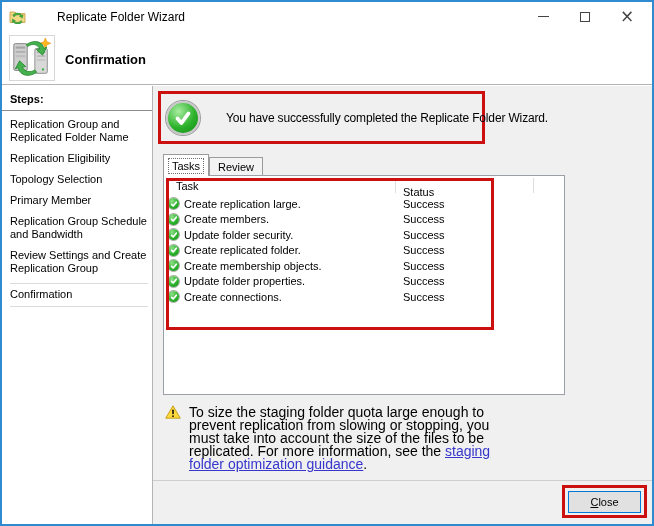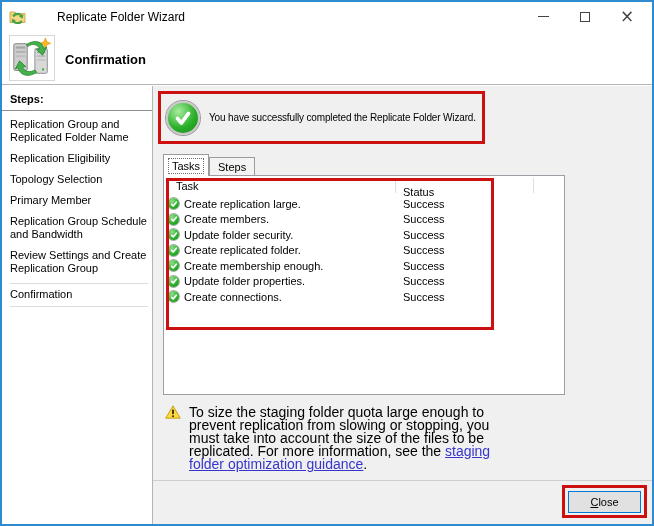--- a/index.html
+++ b/index.html
@@ -40,21 +40,21 @@
 
   
   .main{position:absolute;top:84px;left:151px;right:0;bottom:0;background:#f0f0f0;}
 
   .annotation{border:3px solid var(--annotation);}
 
   .success-banner{position:absolute;left:5px;top:5px;width:327px;height:53px;display:flex;align-items:center;background:#f0f0f0;}
   .big-check{width:34px;height:34px;margin-left:5px;flex:0 0 auto;border-radius:50%;
              background:radial-gradient(circle at 35% 28%,#a8eda0,var(--success-green) 55%,#128a12 100%);
              border:2px solid #c9c9c9;box-shadow:0 0 0 1px #9b9b9b;display:flex;align-items:center;justify-content:center;}
-  .success-text{margin-left:9px;white-space:nowrap;font-size:10px;letter-spacing:-0.15px;}
+  .success-text{margin-left:26px;white-space:nowrap;font-size:12px;letter-spacing:-0.15px;}
 
   
   .tab{position:absolute;display:flex;align-items:center;justify-content:center;cursor:default;}
   .tab-tasks{left:10px;top:68px;height:22px;padding:0 4px;background:#fff;border:1px solid #9b9b9b;border-bottom:none;z-index:3;}
   .focus-rect{border:1px dotted #707070;padding:1px 3px;}
   .tab-errors{left:56px;top:71px;height:19px;padding:0 8px;background:#f3f3f3;border:1px solid #9b9b9b;border-bottom:none;z-index:1;}
 
   
   .listview{position:absolute;left:10px;top:89px;width:402px;height:220px;background:#fff;border:1px solid #9aa0a6;z-index:2;}
   .lv-header{position:relative;height:20px;background:#fff;}
@@ -153,21 +153,21 @@
             <path d="M6 12.5 l4.2 5 L18 7" stroke="#fff" stroke-width="4" fill="none" stroke-linecap="round" stroke-linejoin="round"></path>
           </svg>
       </span>
       <span class="success-text">You have successfully completed the Replicate Folder Wizard.</span>
     </div>
 
     <div class="tab tab-tasks">
       <span class="focus-rect">Tasks</span>
     </div>
     <div class="tab tab-errors">
-      <span>Steps</span>
+      <span>Review</span>
     </div>
 
     <div class="listview">
       <div class="lv-header">
         <span class="col-task">Task</span>
         <span class="col-status">Status</span>
         <span class="hdr-sep s1"></span>
         <span class="hdr-sep s2"></span>
       </div>
 
@@ -206,21 +206,21 @@
           </span>
         <span class="row-task">Create replicated folder.</span>
         <span class="row-status">Success</span>
       </div>
       <div class="lv-row">
         <span class="row-check">
             <svg width="8" height="8" viewBox="0 0 24 24">
               <path d="M5 13 l4.5 5 L19 6.5" stroke="#fff" stroke-width="5" fill="none" stroke-linecap="round" stroke-linejoin="round"></path>
             </svg>
           </span>
-        <span class="row-task">Create membership enough.</span>
+        <span class="row-task">Create membership objects.</span>
         <span class="row-status">Success</span>
       </div>
       <div class="lv-row">
         <span class="row-check">
             <svg width="8" height="8" viewBox="0 0 24 24">
               <path d="M5 13 l4.5 5 L19 6.5" stroke="#fff" stroke-width="5" fill="none" stroke-linecap="round" stroke-linejoin="round"></path>
             </svg>
           </span>
         <span class="row-task">Update folder properties.</span>
         <span class="row-status">Success</span>

